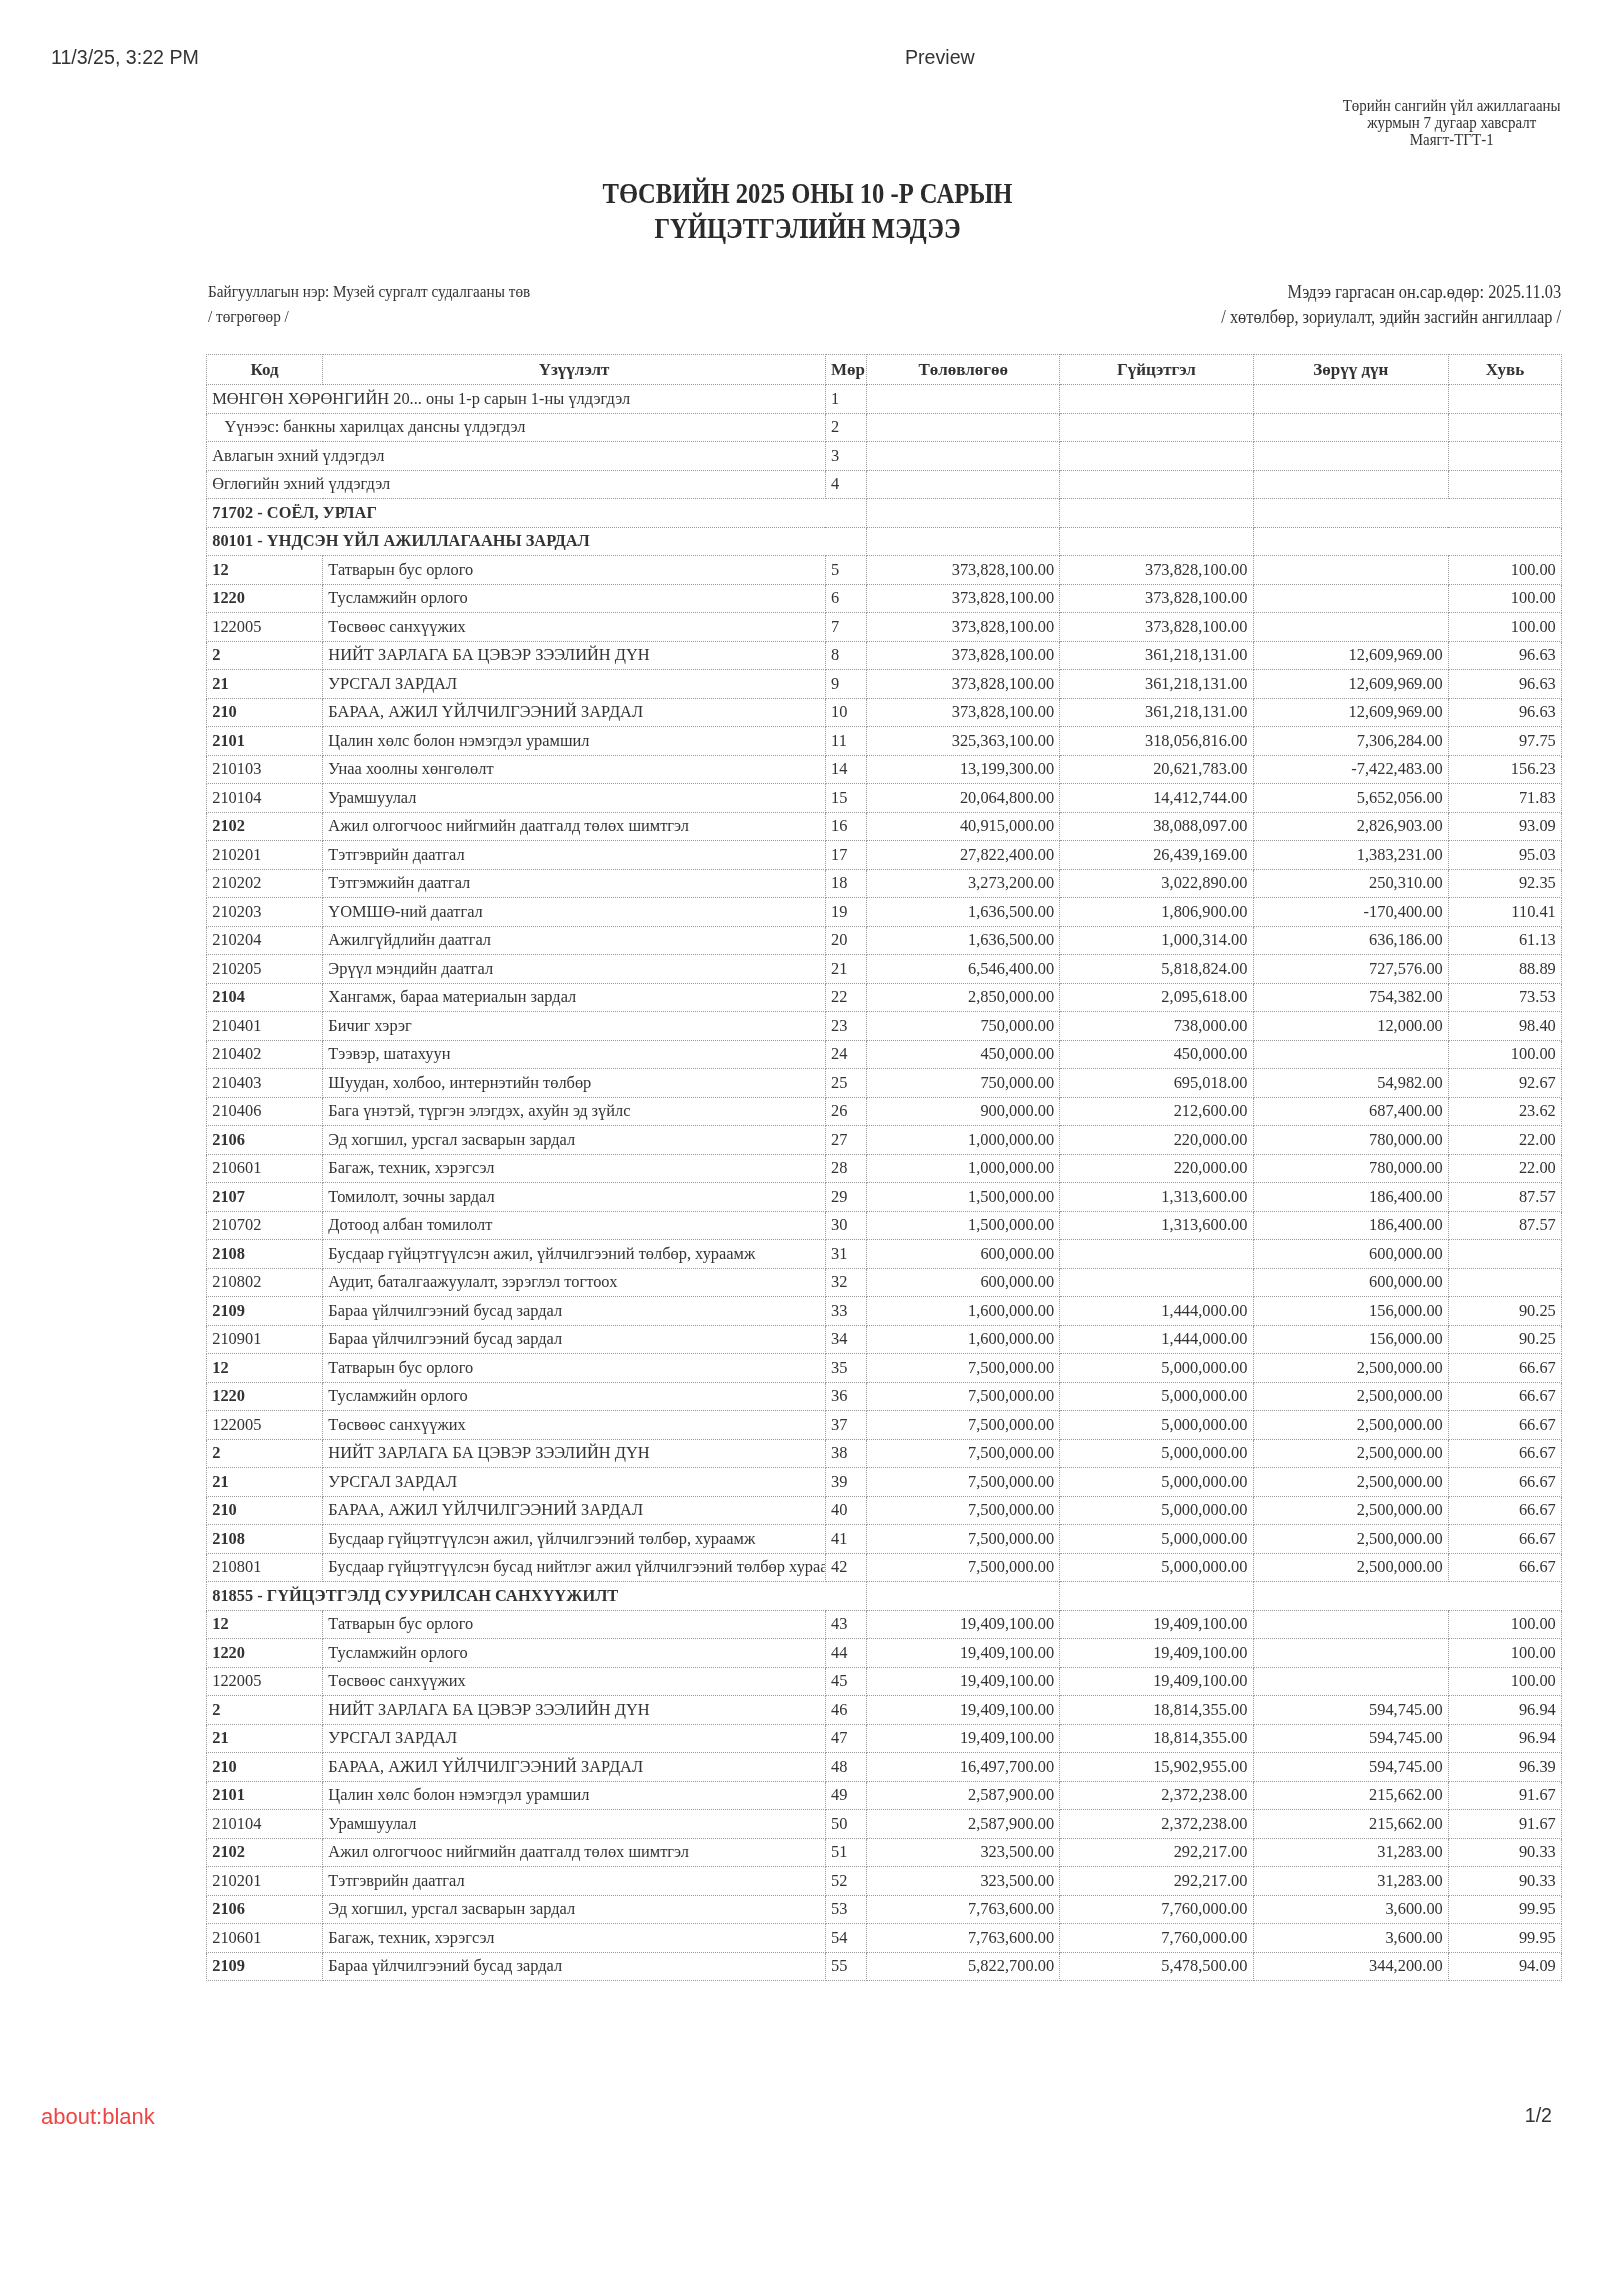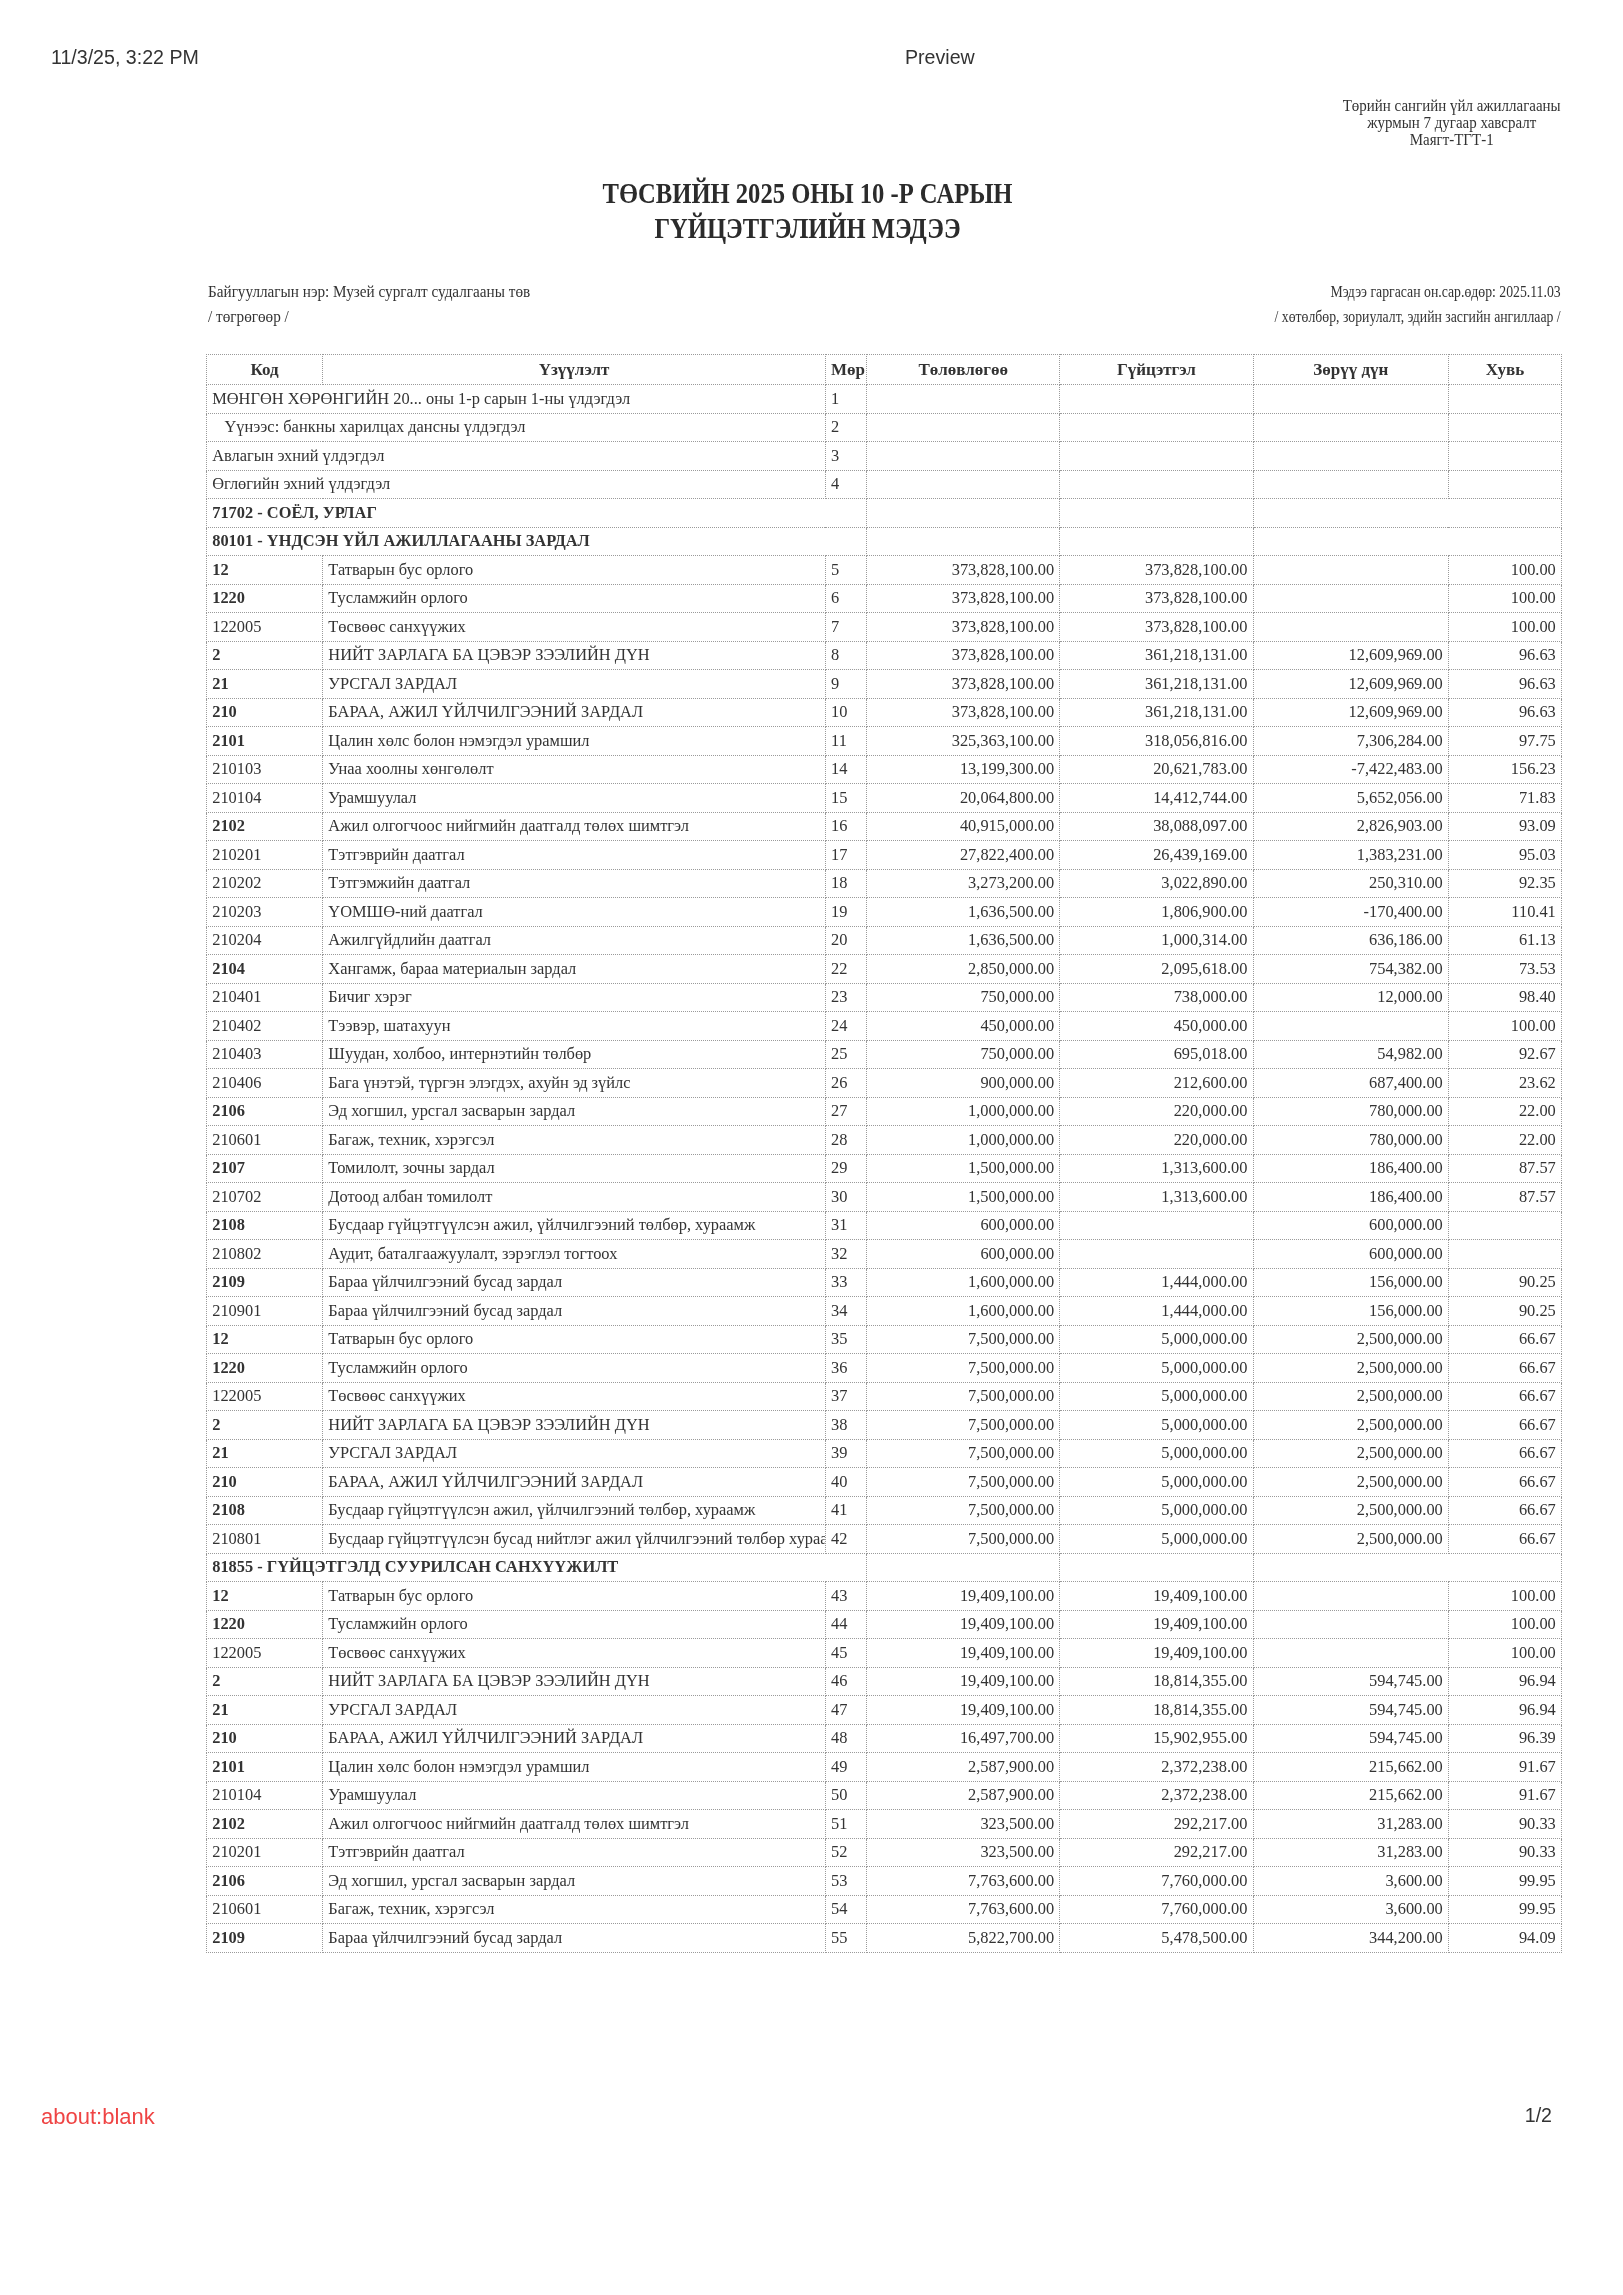--- a/index.html
+++ b/index.html
@@ -9,21 +9,21 @@
   .serif { font-family:"Liberation Serif", serif; }
   #browser-date { left:51px; top:46px; font-size:19.6px; color:#333; }
   #browser-title { left:905px; top:46px; font-size:19.6px; color:#333; }
   #footer-url { left:41px; top:2104px; font-size:22px; color:#ef4444; }
   #footer-page { right:71px; top:2104px; font-size:19.6px; color:#333; }
   #legal-ref { right:62px; top:97px; text-align:center; font-size:17px; line-height:17px; color:#333; }
   #legal-ref div { transform:scaleX(0.88); transform-origin:right center; }
   #title { left:0; width:1615px; top:175px; text-align:center; font-weight:bold; font-size:30px; line-height:35px; color:#2b2b2b; white-space:normal; }
   #title div { transform:scaleX(0.82); }
   #meta-left { left:208px; top:279px; font-size:17.7px; line-height:25px; color:#333; }
-  #meta-right { right:62px; top:279px; font-size:16px; line-height:25px; text-align:right; color:#333; }
+  #meta-right { right:62px; top:279px; font-size:19px; line-height:25px; text-align:right; color:#333; }
   #meta-left div { transform:scaleX(0.86); transform-origin:left center; }
   #meta-right div { transform:scaleX(0.86); transform-origin:right center; }
 
   #report-table { position:absolute; left:206px; top:354px; border-collapse:collapse; table-layout:fixed; width:1356px; }
   #report-table td, #report-table th { border:0.7px dotted #9a9a9a; padding:0 5.2px; height:27.5px; font-family:"Liberation Serif", serif; font-size:16.4px; color:#333; overflow:hidden; white-space:nowrap; }
   #report-table th { height:29px; font-weight:bold; text-align:center; font-size:17px; }
   .c-code { width:110px; }
   .c-desc { width:476px; }
   .c-row { width:39px; }
   .c-plan { width:183px; }
@@ -251,20 +251,29 @@
       <tr>
         <td class="code lvl-n">210204</td>
         <td>Ажилгүйдлийн даатгал</td>
         <td class="rowno">20</td>
         <td class="num">1,636,500.00</td>
         <td class="num">1,000,314.00</td>
         <td class="num">636,186.00</td>
         <td class="num">61.13</td>
       </tr>
       <tr>
+        <td class="code lvl-n">210205</td>
+        <td>Эрүүл мэндийн даатгал</td>
+        <td class="rowno">21</td>
+        <td class="num">6,546,400.00</td>
+        <td class="num">5,818,824.00</td>
+        <td class="num">727,576.00</td>
+        <td class="num">88.89</td>
+      </tr>
+      <tr>
         <td class="code lvl-b">2104</td>
         <td>Хангамж, бараа материалын зардал</td>
         <td class="rowno">22</td>
         <td class="num">2,850,000.00</td>
         <td class="num">2,095,618.00</td>
         <td class="num">754,382.00</td>
         <td class="num">73.53</td>
       </tr>
       <tr>
         <td class="code lvl-n">210401</td>

